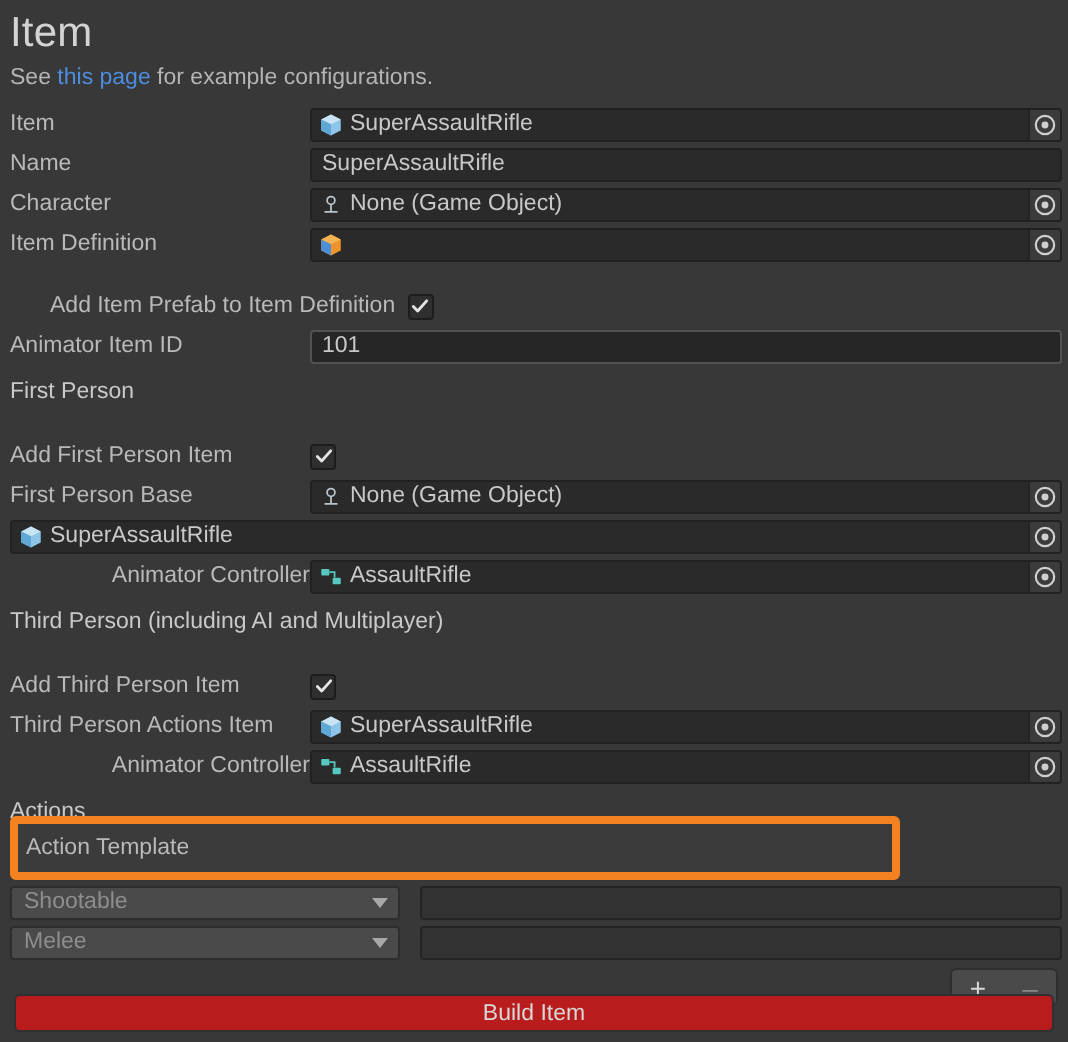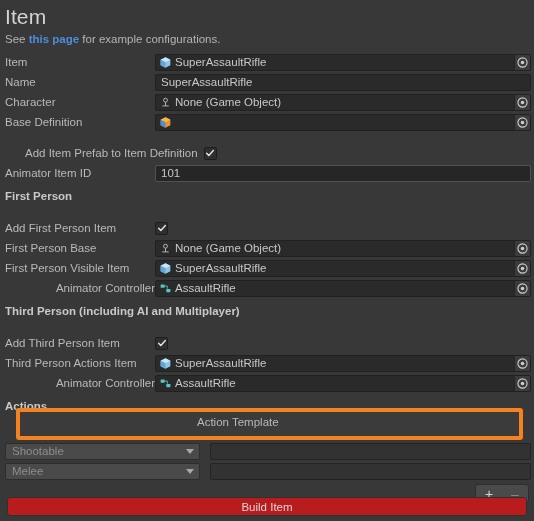--- a/index.html
+++ b/index.html
@@ -36,21 +36,20 @@
   .help-line {
     padding: 0 0 6px 5px;
     font-size: 11.5px;
     color: #b4b4b4;
     line-height: 14px;
   }
   .help-link {
     color: #4c8dde;
     text-decoration: none;
     cursor: pointer;
-    font-weight: bold;
   }
 
   
   .row {
     display: flex;
     align-items: center;
     height: 20px;
     margin-bottom: 0px;
     padding-left: 5px;
     padding-right: 3px;
@@ -151,50 +150,49 @@
     padding-left: 20px;
     color: #b9b9b9;
     font-size: 11.5px;
     margin-right: 6px;
     line-height: 20px;
     white-space: nowrap;
   }
 
   
   .section-hdr {
-    font-weight: bold;
+    font-weight: normal;
     color: #c9c9c9;
     font-size: 11.5px;
     padding: 6px 0 3px 5px;
     line-height: 15px;
   }
 
   
   .ico {
     width: 13px;
     height: 13px;
     flex: 0 0 auto;
     display: block;
   }
 
   
   .hl-wrap {
     position: absolute;
-    left: 16px;
+    left: 5px;
     top: 408px;
-    width: 507px;
+    width: 445px;
     height: 32px;
     border: 4px solid #f58220;
     border-radius: 3px;
     box-sizing: border-box;
     background: #3b3b3b;
     display: flex;
     align-items: center;
     padding: 0 4px 0 4px;
-    flex-direction: column;
   }
   .hl-wrap .lbl { width: 145px; min-width: 145px; }
 
   
   .dd {
     width: 195px;
     height: 17px;
     background: #4a4a4a;
     border: 1px solid #2d2d2d;
     border-radius: 2px;
@@ -332,21 +330,21 @@
         <svg width="11" height="11" viewBox="0 0 12 12">
           <circle cx="6" cy="6" r="5" fill="none" stroke="#cfcfcf" stroke-width="1.2"></circle>
           <circle cx="6" cy="6" r="1.9" fill="#cfcfcf"></circle>
         </svg>
       </span>
     </div>
   </div>
 
 
   <div class="row">
-    <div class="lbl">Base Definition</div>
+    <div class="lbl">Item Definition</div>
     <div class="objfield">
       <svg class="ico" viewBox="0 0 16 16">
         <path d="M8 1.6 14 4.6v6.8L8 14.4 2 11.4V4.6z" fill="#f0932b"></path>
         <path d="M8 1.6 14 4.6 8 7.6 2 4.6z" fill="#f6b352"></path>
         <path d="M2 4.6 8 7.6v6.8L2 11.4z" fill="#4a90d9"></path>
       </svg>
       <span class="picker">
         <svg width="11" height="11" viewBox="0 0 12 12">
           <circle cx="6" cy="6" r="5" fill="none" stroke="#cfcfcf" stroke-width="1.2"></circle>
           <circle cx="6" cy="6" r="1.9" fill="#cfcfcf"></circle>
@@ -391,21 +389,20 @@
       <span class="picker">
         <svg width="11" height="11" viewBox="0 0 12 12">
           <circle cx="6" cy="6" r="5" fill="none" stroke="#cfcfcf" stroke-width="1.2"></circle>
           <circle cx="6" cy="6" r="1.9" fill="#cfcfcf"></circle>
         </svg>
       </span>
     </div>
   </div>
 
   <div class="row">
-    <div class="lbl">First Person Visible Item</div>
     <div class="objfield">
       <svg class="ico" viewBox="0 0 16 16">
         <path d="M8 1.6 14 4.6v6.8L8 14.4 2 11.4V4.6z" fill="#8ec5e8"></path>
         <path d="M8 1.6 14 4.6 8 7.6 2 4.6z" fill="#c8e4f5"></path>
         <path d="M2 4.6 8 7.6v6.8L2 11.4z" fill="#5fa8d6"></path>
       </svg>
       <span class="objtext">SuperAssaultRifle</span>
       <span class="picker">
         <svg width="11" height="11" viewBox="0 0 12 12">
           <circle cx="6" cy="6" r="5" fill="none" stroke="#cfcfcf" stroke-width="1.2"></circle>

